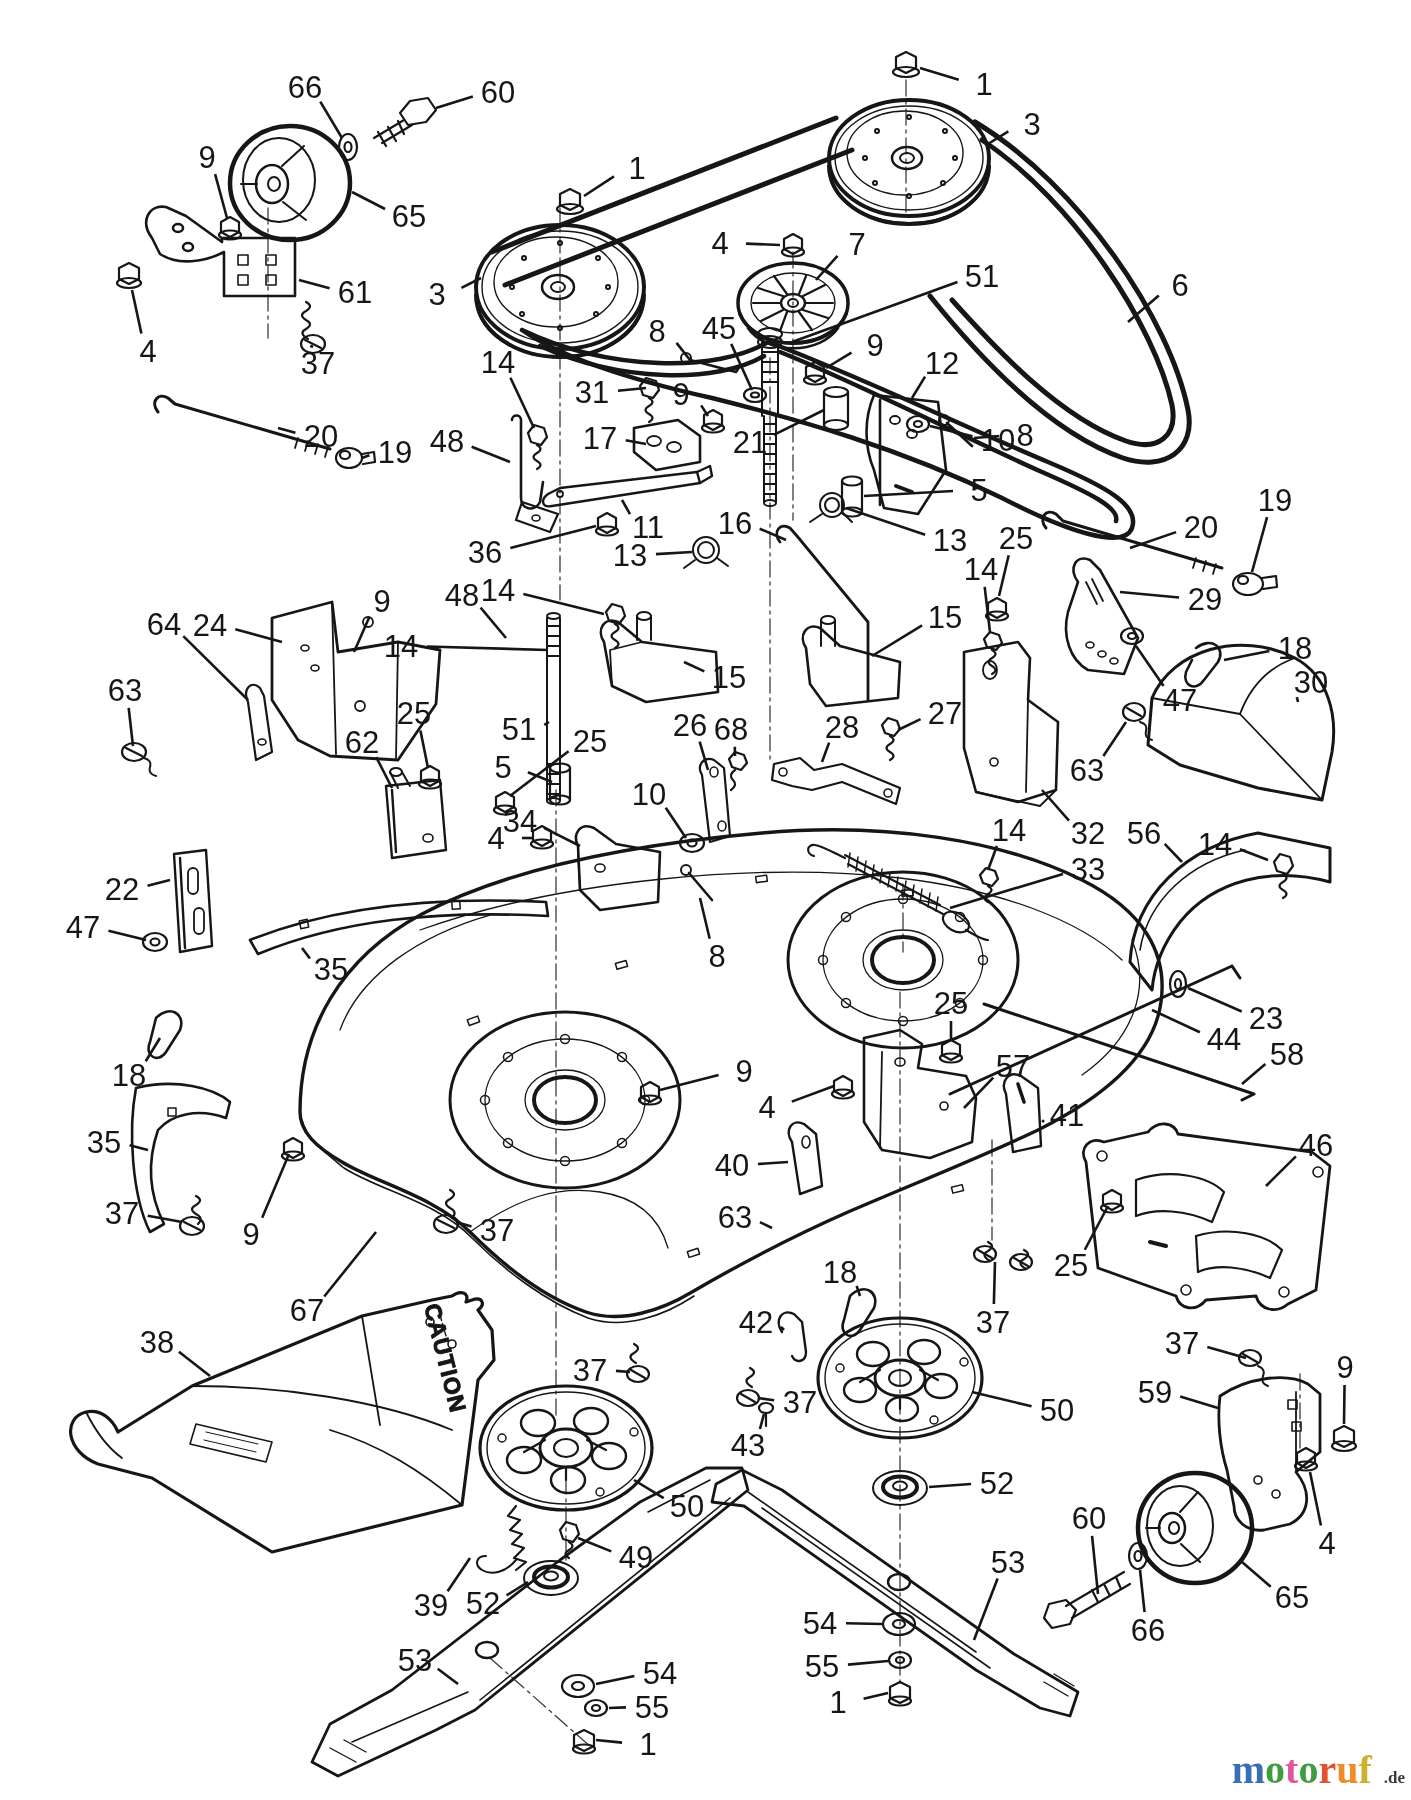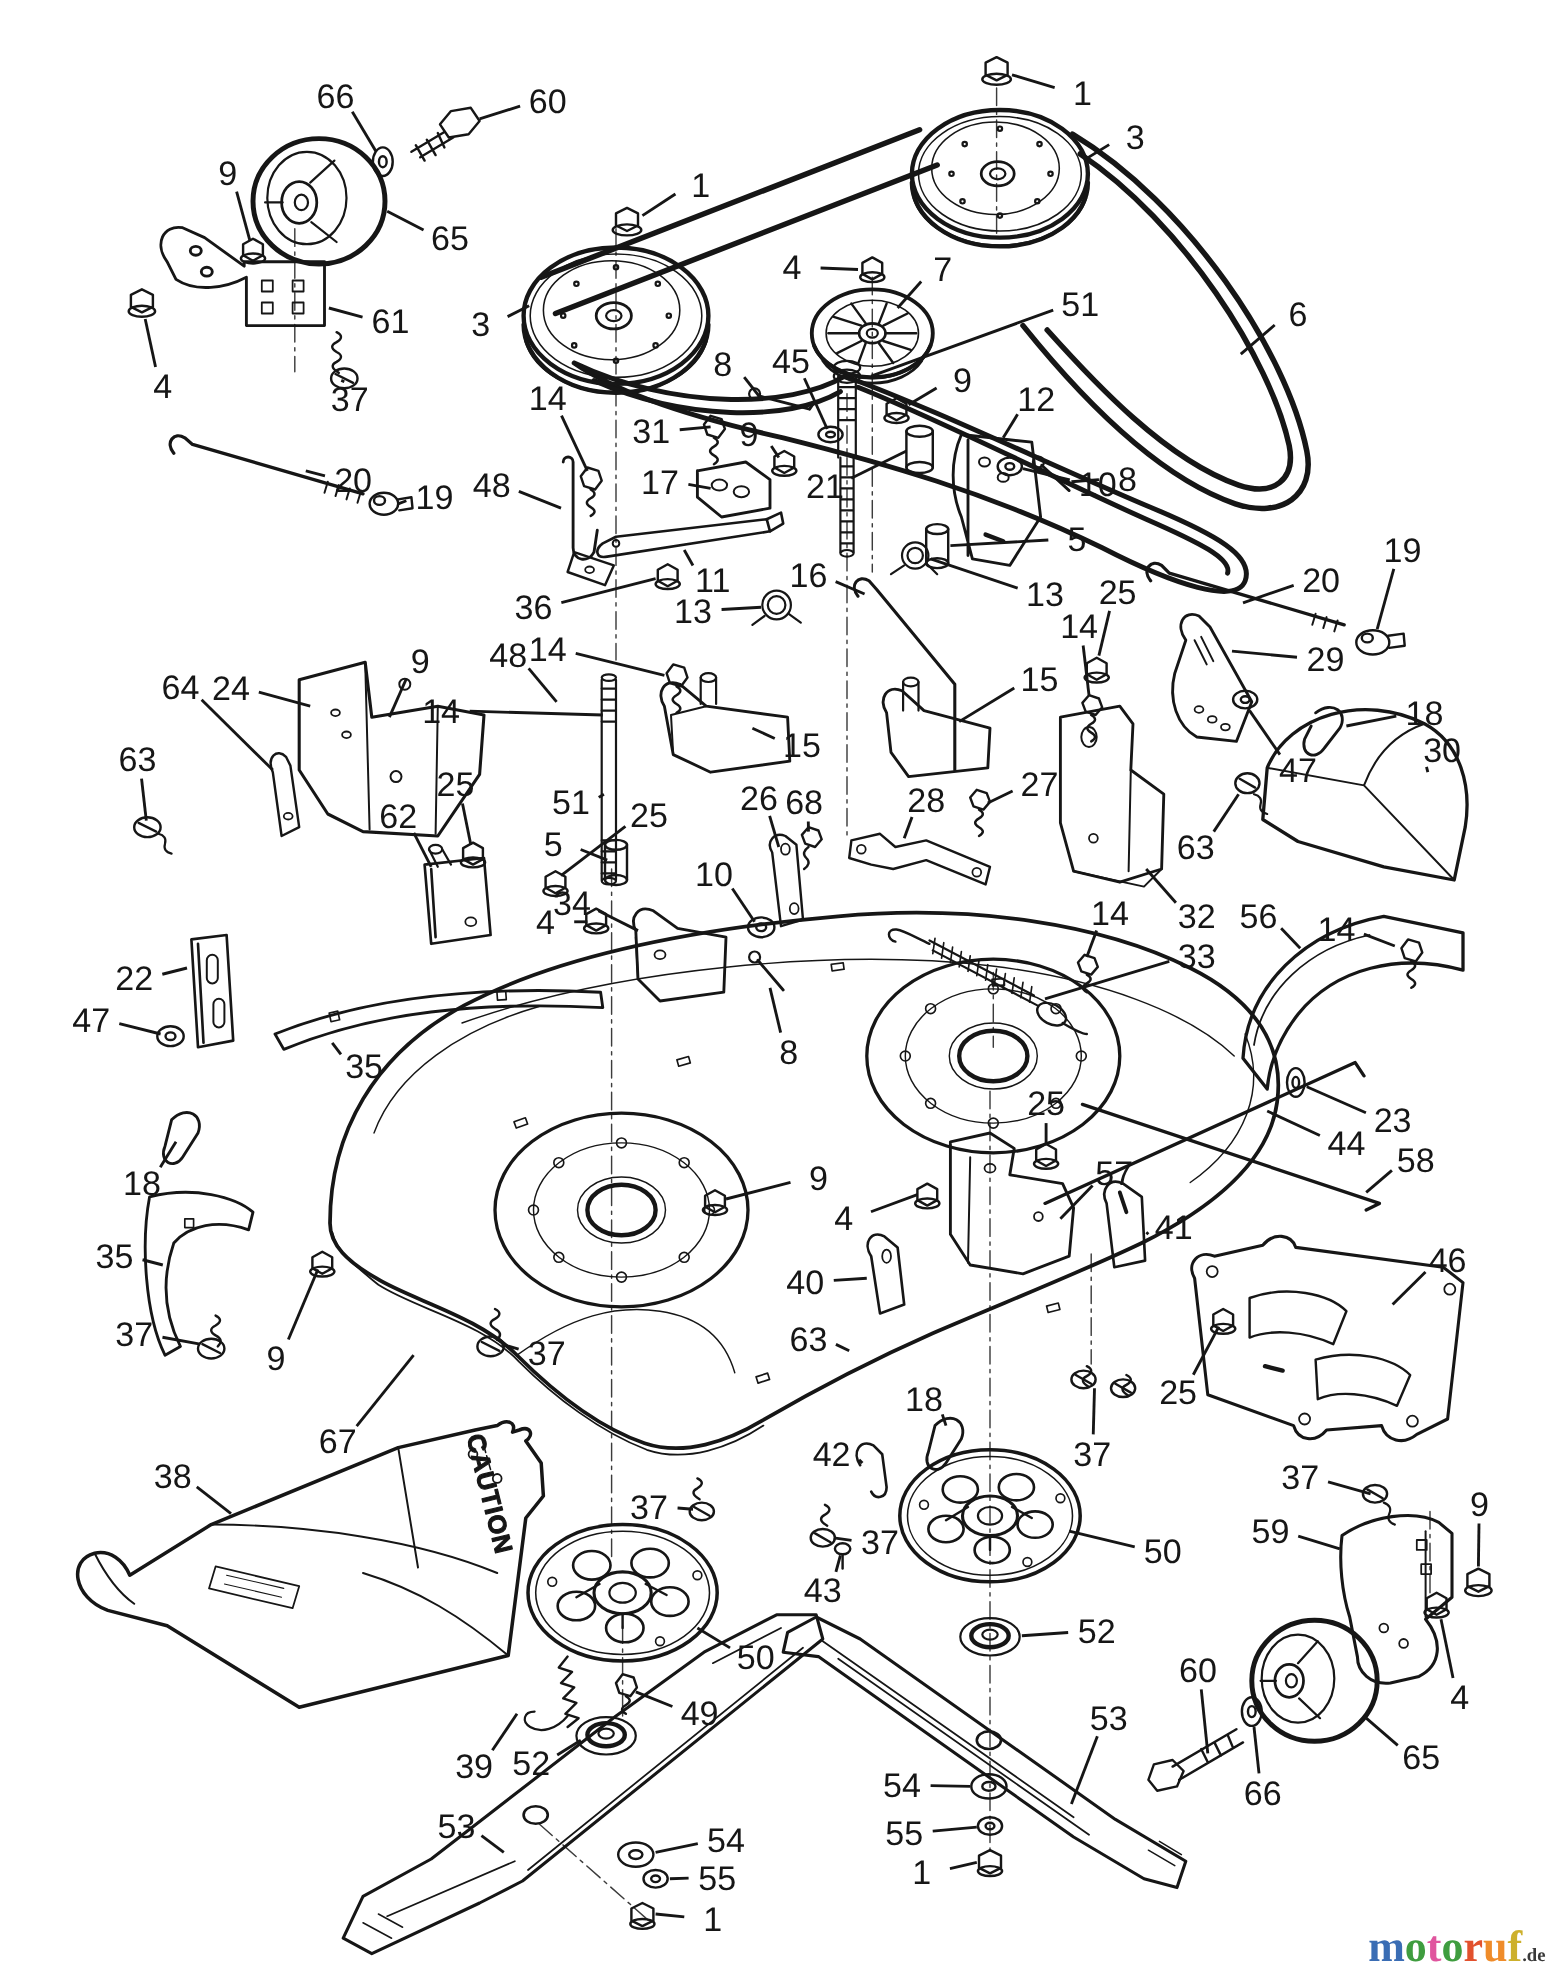--- a/index.html
+++ b/index.html
@@ -3,21 +3,21 @@
 <meta charset="utf-8">
 <style>
   html,body{margin:0;padding:0;background:#fff;}
   #stage{position:relative;width:1411px;height:1800px;background:#fff;overflow:hidden;
          font-family:"Liberation Sans",sans-serif;}
   svg{position:absolute;left:0;top:0;}
   .callout-text{font-family:"Liberation Sans",sans-serif;font-size:31px;fill:#161616;}
   .caution-text{font-family:"Liberation Sans",sans-serif;font-weight:bold;font-size:23px;fill:#161616;letter-spacing:1px;}
   #watermark{position:absolute;left:1205px;top:1750px;width:200px;text-align:right;
              font-family:"Liberation Serif",serif;font-weight:bold;font-size:40px;line-height:40px;}
-  #watermark .suffix{font-size:17px;font-weight:bold;}
+  #watermark .suffix{font-size:17px;font-weight:bold;margin-left:12px;}
 </style>
 </head>
 <body>
 
 <div id="stage">
 <svg width="1411" height="1800" viewBox="0 0 1411 1800">
   <g stroke="#161616" fill="none" stroke-linecap="round" stroke-linejoin="round">
 
     <g stroke="#3c3c3c" stroke-width="1.3" stroke-dasharray="16 5 3 5">
       <path d="M560,208 V600 M556,790 V1418 M566,1478 V1562 M490,1658 L592,1748"></path>

